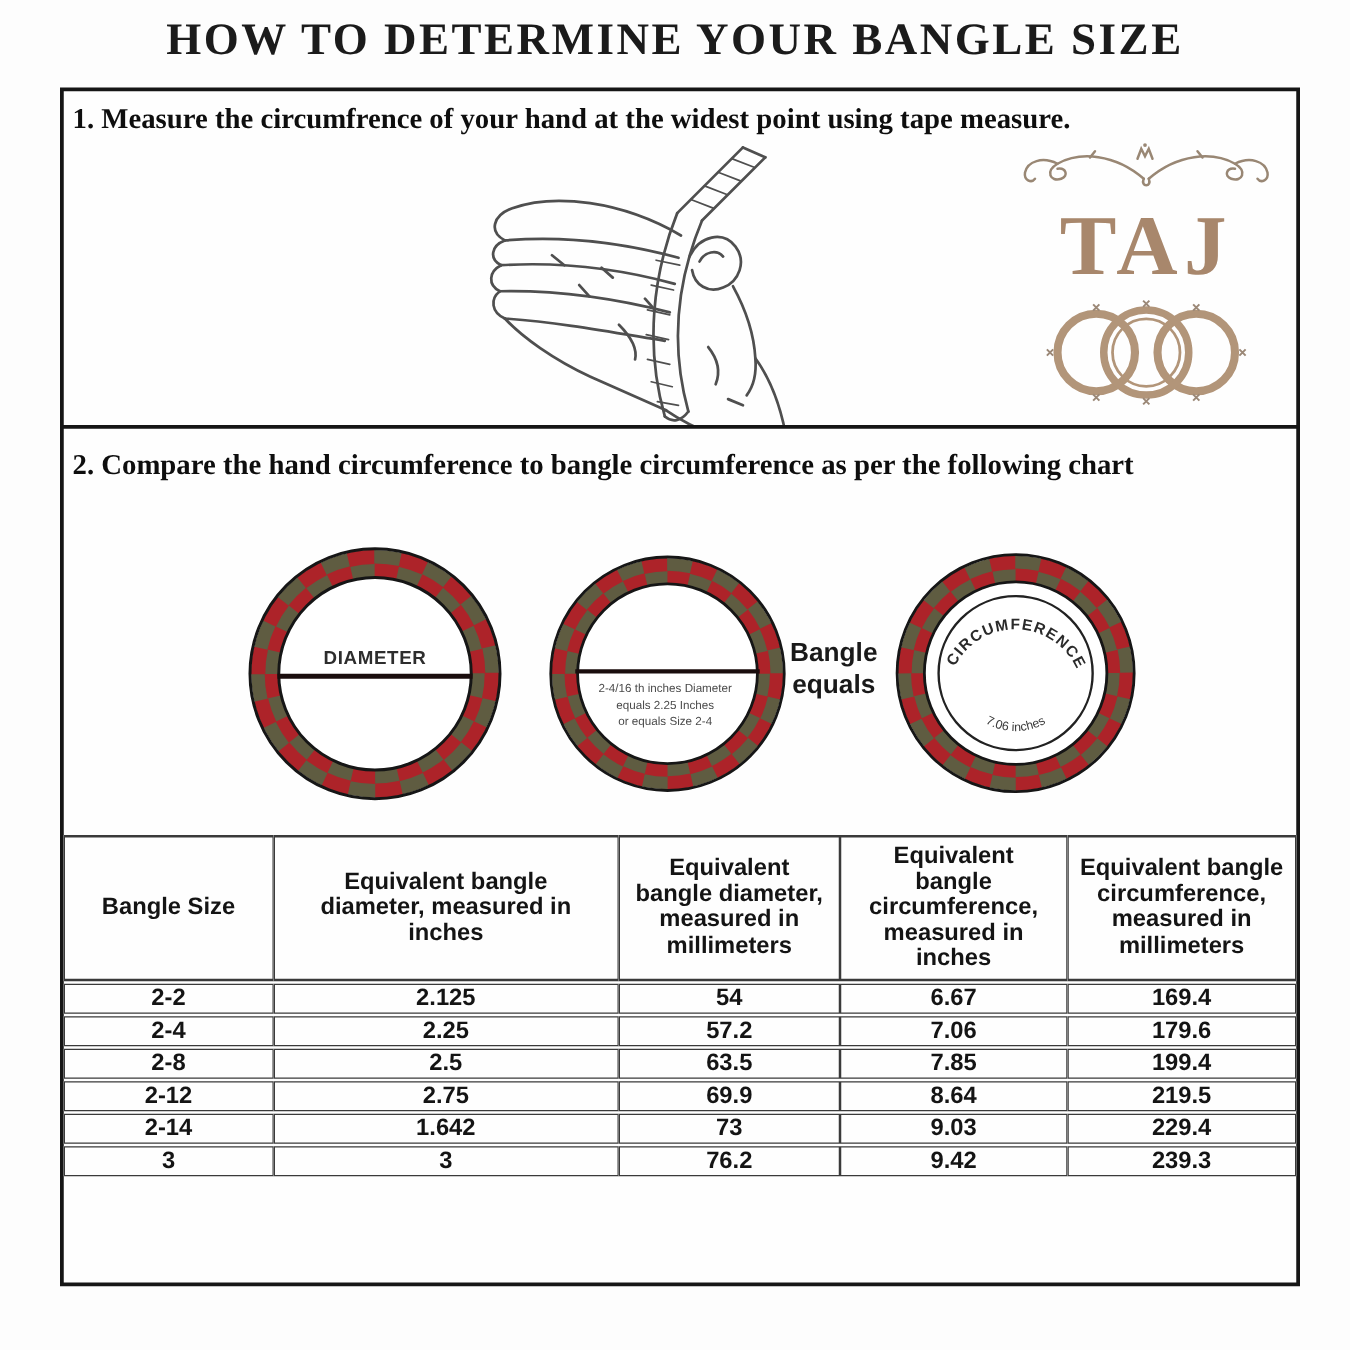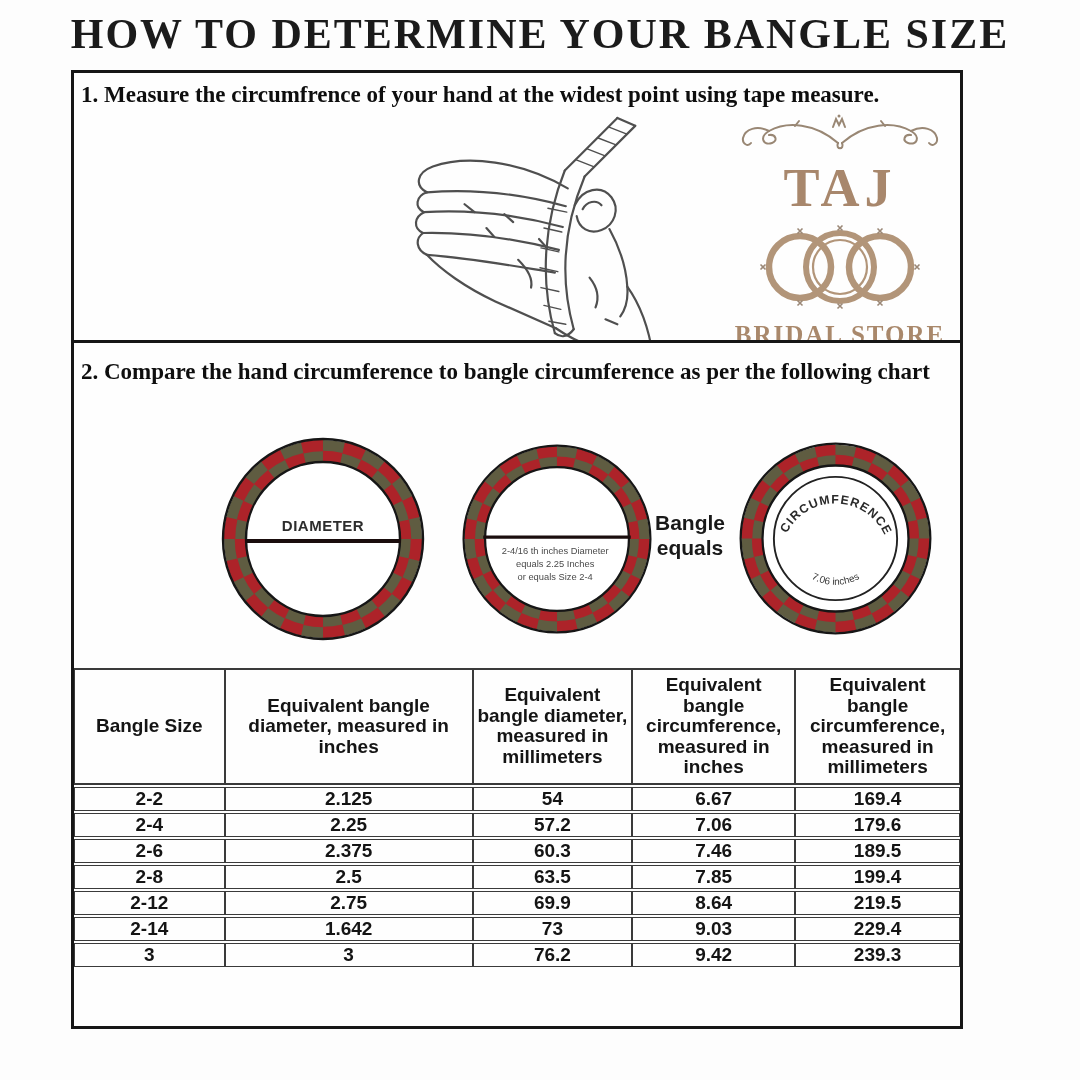--- a/index.html
+++ b/index.html
@@ -3,35 +3,35 @@
 <meta charset="utf-8">
 <style>
   html,body{margin:0;padding:0;}
   body{
     width:1080px;height:1080px;position:relative;overflow:hidden;
     background:#fdfdfd;color:#141414;
     font-family:"Liberation Sans",sans-serif;
   }
   .title{
     position:absolute;top:10px;left:0;width:1080px;text-align:center;
-    font-family:"Liberation Serif",serif;font-weight:600;font-size:42px;
+    font-family:"Liberation Serif",serif;font-weight:600;font-size:36px;
     letter-spacing:2px;color:#1b1b1b;
   }
-  .box{position:absolute;left:48px;width:892px;border:3px solid #161616;background:#fefefe;box-sizing:border-box;margin-left:23px;}
+  .box{position:absolute;left:48px;width:992px;border:3px solid #161616;background:#fefefe;box-sizing:border-box;}
   .box1{top:70px;height:283px;}
   .box2{top:340px;height:689px;}
   .step-heading{
     position:absolute;left:7px;top:9px;width:960px;
     font-family:"Liberation Serif",serif;font-weight:700;font-size:23px;color:#0e0e0e;
   }
   .box2 .step-heading{top:16px;}
   .hand-wrap{position:absolute;left:294px;top:36px;width:340px;height:248px;}
   .logo{position:absolute;right:12px;top:40px;width:216px;text-align:center;color:#a8876c;}
   .logo-name{
-    font-family:"Liberation Serif",serif;font-weight:700;font-size:54px;line-height:1;
+    font-family:"Liberation Serif",serif;font-weight:700;font-size:68px;line-height:1;
     letter-spacing:5px;margin-top:-2px;
   }
   .logo-sub{
     font-family:"Liberation Serif",serif;font-weight:600;font-size:25px;
     letter-spacing:2px;margin-top:2px;color:#a9886b;
   }
   .bangle{position:absolute;}
   .bangle1{left:143px;top:90px;width:212px;height:212px;}
   .bangle2{left:384px;top:97px;width:198px;height:198px;}
   .bangle3{left:661px;top:95px;width:201px;height:201px;}
@@ -229,27 +229,20 @@
           <td>169.4</td>
         </tr>
         <tr>
           <td>2-4</td>
           <td>2.25</td>
           <td>57.2</td>
           <td>7.06</td>
           <td>179.6</td>
         </tr>
         <tr>
-          <td>2-6</td>
-          <td>2.375</td>
-          <td>60.3</td>
-          <td>7.46</td>
-          <td>189.5</td>
-        </tr>
-        <tr>
           <td>2-8</td>
           <td>2.5</td>
           <td>63.5</td>
           <td>7.85</td>
           <td>199.4</td>
         </tr>
         <tr>
           <td>2-12</td>
           <td>2.75</td>
           <td>69.9</td>

